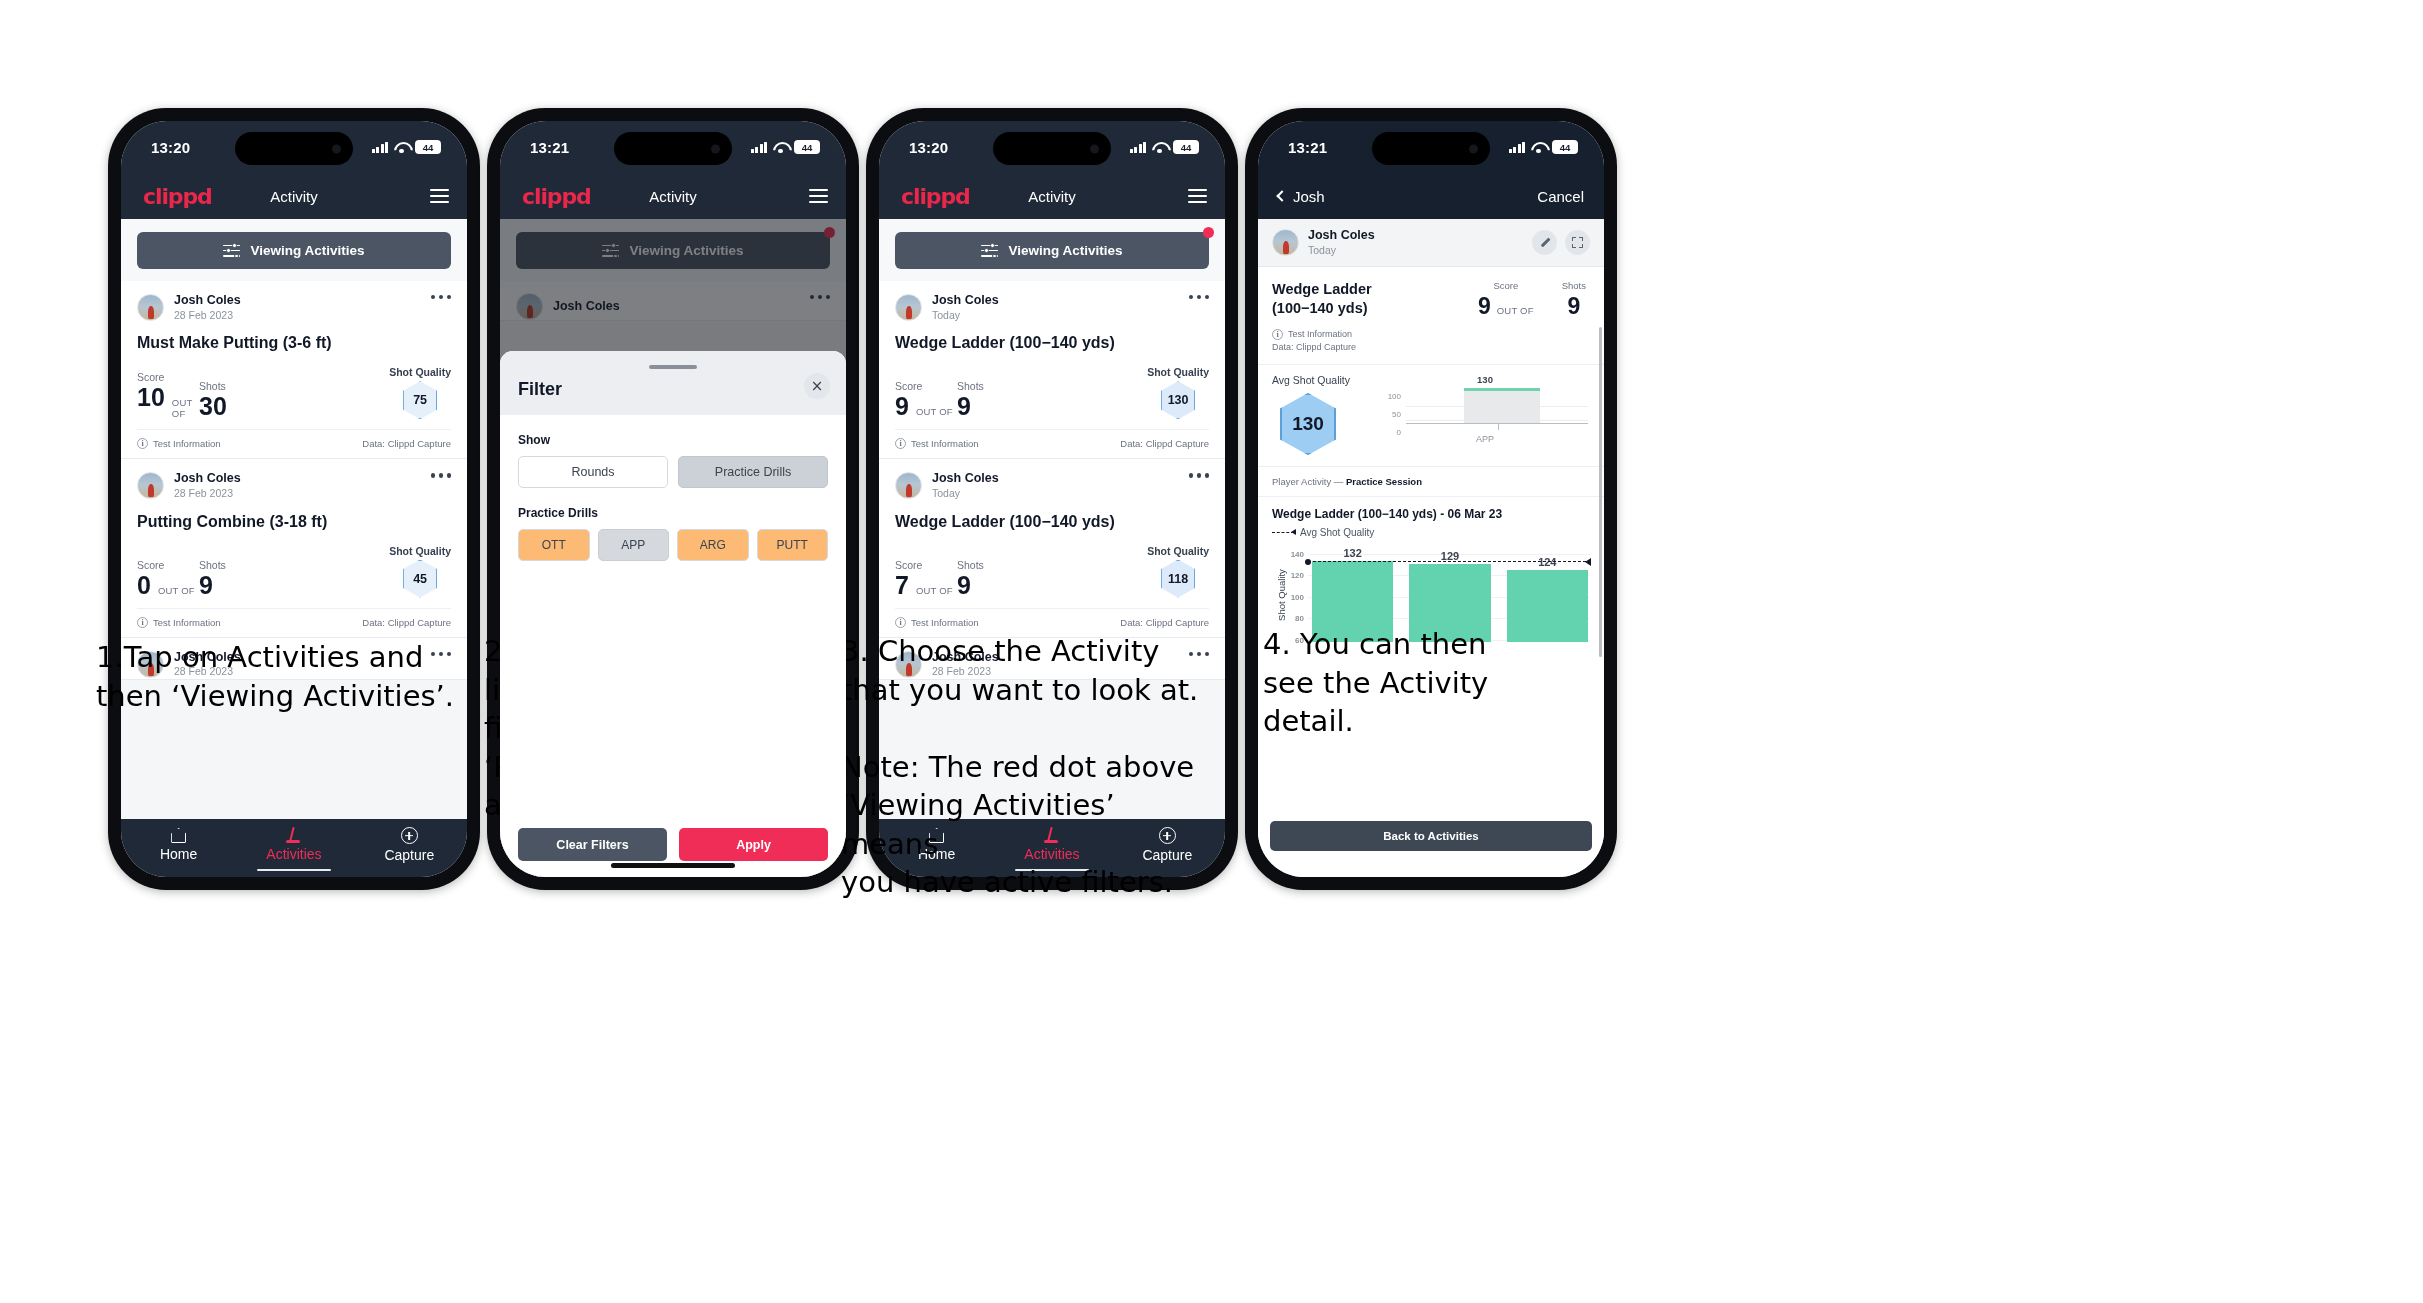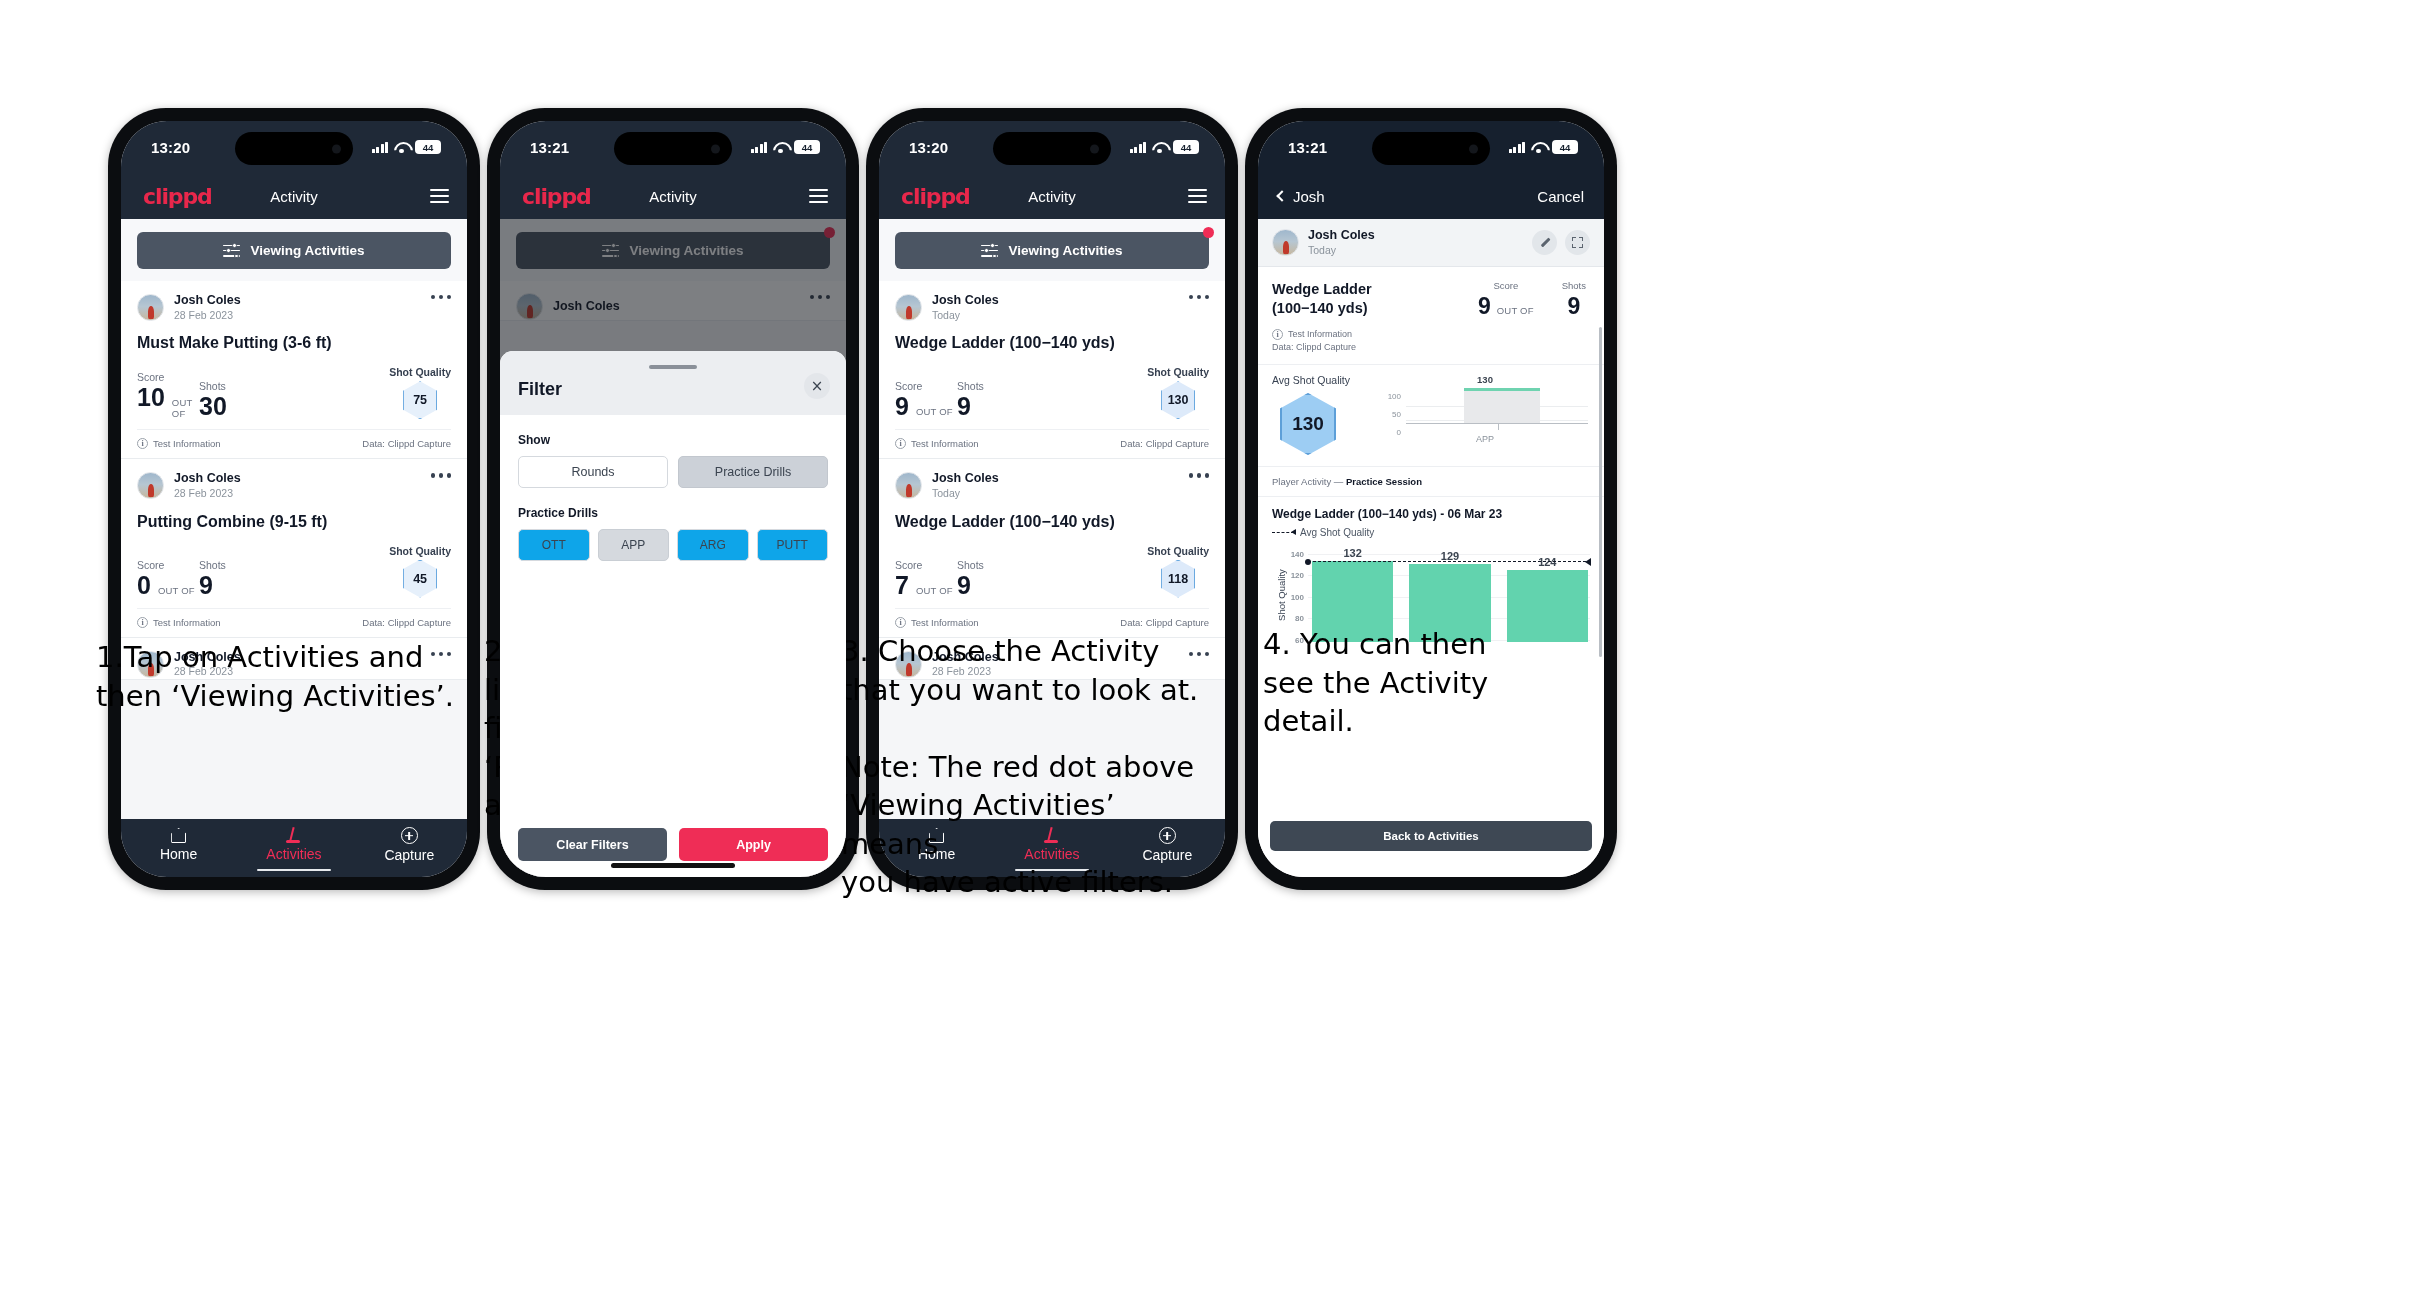--- a/index.html
+++ b/index.html
@@ -296,21 +296,21 @@
   .seg {
     flex: 1; height: 32px; border: 1px solid #d5d9de;
     border-radius: 5px; background: #fff;
     display: flex; align-items: center; justify-content: center;
     font-size: 12.5px; color: #3b4450;
   }
   .seg.on { background: #ccd1d8; border-color: #c2c7ce; }
   .chip-row { display: flex; gap: 8px; }
   .chip {
     flex: 1; height: 32px; border: 1px solid #d5d9de;
-    border-radius: 5px; background: #0ea5e9;
+    border-radius: 5px; background: #fdba74;
     display: flex; align-items: center; justify-content: center;
     font-size: 12px; color: #3b4450;
   }
   .chip.on { background: #d5d9de; border-color: #c9ced4; }
   .sheet-foot { padding: 14px 18px 16px; display: flex; gap: 12px; }
   .btn-clear {
     flex: 1; height: 33px; border-radius: 5px; background: #4b5563;
     color: #fff; font-size: 12.5px; font-weight: bold;
     display: flex; align-items: center; justify-content: center;
   }
@@ -570,21 +570,21 @@
               <div>
                 <div class="u-name">Josh Coles</div>
                 <div class="u-date">28 Feb 2023</div>
               </div>
               <div class="dots">
                   <i></i>
                   <i></i>
                   <i></i>
                 </div>
             </div>
-            <div class="card-title">Putting Combine (9-15 ft)</div>
+            <div class="card-title">Putting Combine (3-18 ft)</div>
             <div class="stats">
               <div class="st-score">
                 <div class="stat-lbl">Score</div>
                 <div class="big-row">
                   <span class="big-num">0</span>
                   <span class="outof">OUT OF</span>
                 </div>
               </div>
               <div class="st-shots">
                 <div class="stat-lbl">Shots</div>

